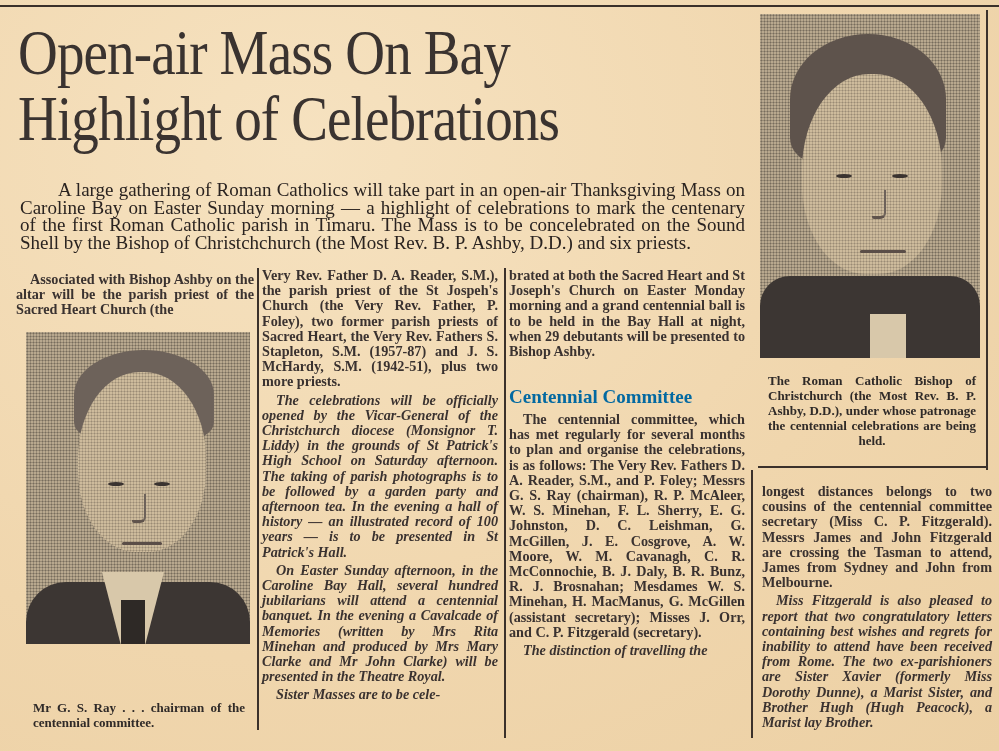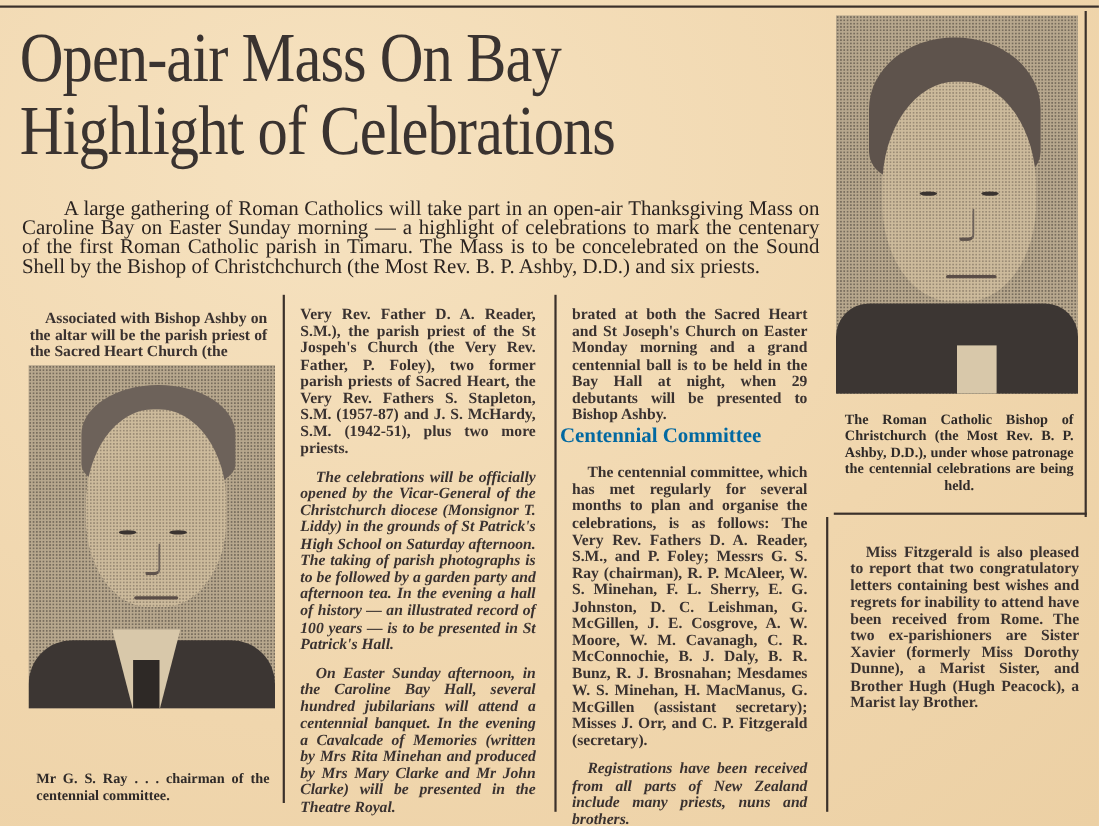--- a/index.html
+++ b/index.html
@@ -20,21 +20,21 @@
   .headline div { white-space:nowrap; }
   .lede {
     position:absolute; left:20px; top:181px; width:725px;
     font-size:19px; line-height:17.5px; text-align:justify;
     text-indent:38px;
   }
   .col {
     position:absolute; font-size:14.2px; line-height:15.2px; text-align:justify;
     font-weight:bold; color:#3a3230;
   }
-  .col p { margin:11px; text-indent:14px; }
+  .col p { margin:0; text-indent:14px; }
   .col p.noind { text-indent:0; }
   .col p + p { margin-top:3px;font-style:italic; }
   .col1 { left:16px; top:272px; width:238px; }
   .col2 { left:262px; top:268px; width:236px; }
   .col3 { left:509px; top:268px; width:236px; }
   .col4 { left:762px; top:484px; width:230px; }
   .vline { position:absolute; width:1.5px; background:#3b312b; }
   .hline { position:absolute; height:1.5px; background:#3b312b; }
   .subhead {
     position:absolute; left:509px; top:386px; width:236px;
@@ -107,35 +107,35 @@
 </div>
 
 <div class="vline" style="left:504px;top:268px;height:470px;"></div>
 
 <div class="col col3">
   <p class="noind">brated at both the Sacred Heart and St Joseph's Church on Easter Monday morning and a grand centennial ball is to be held in the Bay Hall at night, when 29 debutants will be presented to Bishop Ashby.</p>
 </div>
 <div class="subhead">Centennial Committee</div>
 <div class="col col3" style="top:412px;">
   <p>The centennial committee, which has met regularly for several months to plan and organise the celebrations, is as follows: The Very Rev. Fathers D. A. Reader, S.M., and P. Foley; Messrs G. S. Ray (chairman), R. P. McAleer, W. S. Minehan, F. L. Sherry, E. G. Johnston, D. C. Leishman, G. McGillen, J. E. Cosgrove, A. W. Moore, W. M. Cavanagh, C. R. McConnochie, B. J. Daly, B. R. Bunz, R. J. Brosnahan; Mesdames W. S. Minehan, H. MacManus, G. McGillen (assistant secretary); Misses J. Orr, and C. P. Fitzgerald (secretary).</p>
-  <p>Registrations have been received from all parts of New Zealand include many priests, nuns and brothers.</p>
   <p>The distinction of travelling the</p>
 </div>
 
 <div class="vline" style="left:751px;top:470px;height:268px;"></div>
 
 <div class="photo photo-ashby">
   <div class="hair" style="left:30px;top:20px;width:156px;height:130px;background:#5e534c;"></div>
   <div class="head" style="left:42px;top:60px;width:140px;height:200px;"></div>
   <div class="eye" style="left:76px;top:160px;"></div>
   <div class="eye" style="left:132px;top:160px;"></div>
   <div class="nose" style="left:112px;top:176px;"></div>
   <div class="mouth" style="left:100px;top:236px;width:46px;"></div>
   <div class="body" style="left:0;top:262px;width:220px;height:82px;border-radius:30px 30px 0 0;"></div>
   <div class="collar" style="left:110px;top:300px;width:36px;height:44px;"></div>
 </div>
 <div class="vline" style="left:986px;top:10px;height:460px;"></div>
 <div class="caption cap-ashby">The Roman Catholic Bishop of Christchurch (the Most Rev. B. P. Ashby, D.D.), under whose patronage the centennial celebrations are being held.</div>
 <div class="hline" style="left:758px;top:466px;width:230px;"></div>
 
 <div class="col col4">
+  <p class="noind">longest distances belongs to two cousins of the centennial committee secretary (Miss C. P. Fitzgerald). Messrs James and John Fitzgerald are crossing the Tasman to attend, James from Sydney and John from Melbourne.</p>
   <p>Miss Fitzgerald is also pleased to report that two congratulatory letters containing best wishes and regrets for inability to attend have been received from Rome. The two ex-parishioners are Sister Xavier (formerly Miss Dorothy Dunne), a Marist Sister, and Brother Hugh (Hugh Peacock), a Marist lay Brother.</p>
 </div>
 
 </body></html>

